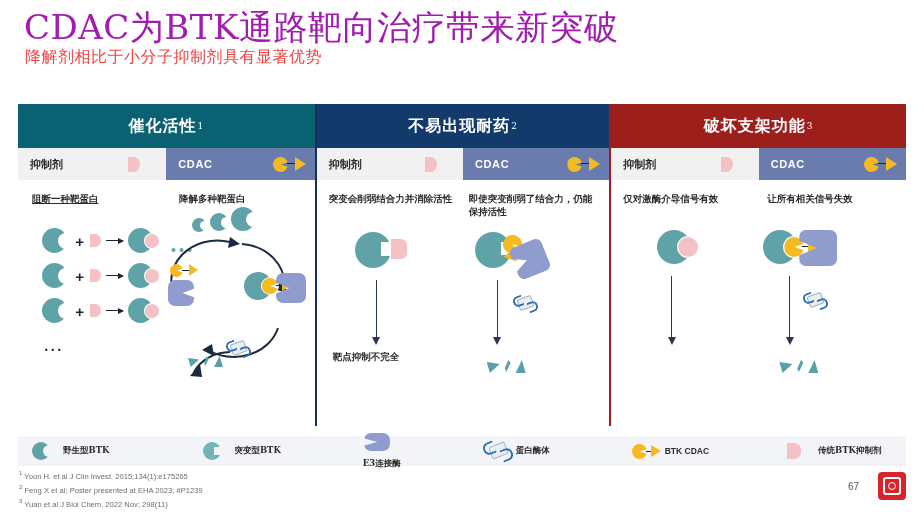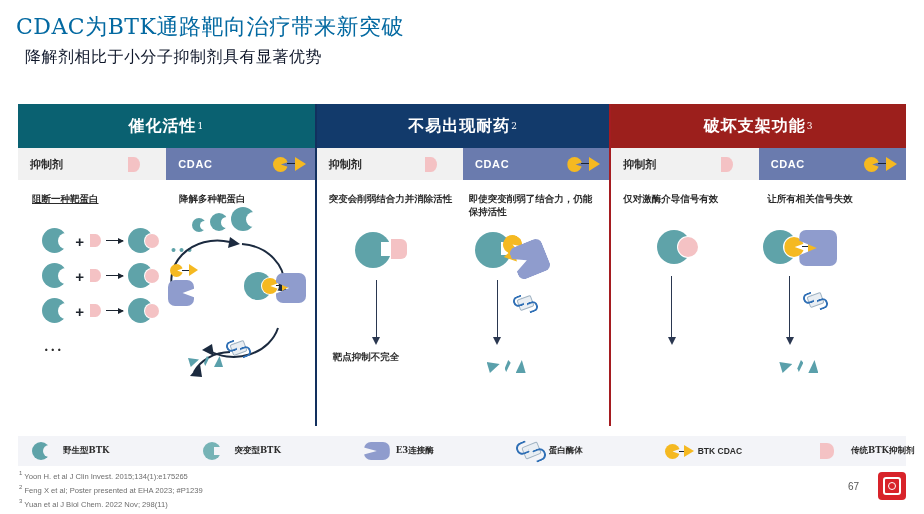--- a/index.html
+++ b/index.html
@@ -5,28 +5,28 @@
   html,body{margin:0;padding:0;}
   body{
     width:924px;height:514px;background:#ffffff;overflow:hidden;
     font-family:"Liberation Sans","DejaVu Sans",sans-serif;
     color:#1f2a44;position:relative;
   }
   .slide{position:absolute;inset:0;}
 
   
   .title{
-    position:absolute;left:16px;top:10px;
-    font-size:22px;line-height:34px;color:#0369a1;
+    position:absolute;left:24px;top:10px;
+    font-size:34px;line-height:34px;color:#a21caf;
     font-family:"DejaVu Serif","Liberation Serif",serif;
     letter-spacing:.5px;white-space:nowrap;
   }
   .subtitle{
     position:absolute;left:25px;top:46px;
-    font-size:16px;line-height:22px;color:#0f172a;
+    font-size:16px;line-height:22px;color:#ef4444;
     font-family:"DejaVu Serif","Liberation Serif",serif;
     letter-spacing:.5px;white-space:nowrap;
   }
 
   
   .cols{position:absolute;left:18px;top:104px;width:888px;height:322px;display:flex;}
   .col{position:relative;display:flex;flex-direction:column;}
   .col.c1{width:298px;}
   .col.c2{width:294px;}
   .col.c3{width:296px;}
@@ -346,21 +346,21 @@
       </span>
       <span class="lg-tx">野生型BTK</span>
     </div>
     <div class="lg" style="margin-left:66px;">
       <span class="lg-ic">
         <i class="sh" style="left:2px;top:1px;width:18px;height:18px;border-radius:50%;background:#76b3b6;"></i>
         <i class="sh" style="left:13px;top:6px;width:9px;height:8px;background:#f3f4f8;"></i>
       </span>
       <span class="lg-tx">突变型BTK</span>
     </div>
-    <div class="lg" style="margin-left:56px;">
+    <div class="lg" style="margin-left:56px;flex-direction:column;">
       <span class="lg-ic" style="width:30px;">
         <i class="sh e3" style="left:1px;top:1px;width:26px;height:18px;clip-path:polygon(0 0,100% 0,100% 100%,0 100%,0 70%,50% 50%,0 30%);"></i>
       </span>
       <span class="lg-tx">E3连接酶</span>
     </div>
     <div class="lg" style="margin-left:56px;">
       <span class="lg-ic" style="width:30px;">
         <i class="sh" style="left:7px;top:3px;width:15px;height:11px;background:#e9eef3;border:1.4px solid #9fb2c2;border-radius:2px;transform:rotate(-22deg);"></i>
         <i class="sh" style="left:0px;top:1px;width:10px;height:9px;border:2.2px solid #2f6fb5;border-right:none;border-radius:7px 0 0 7px;transform:rotate(-22deg);"></i>
         <i class="sh" style="left:18px;top:7px;width:10px;height:9px;border:2.2px solid #2f6fb5;border-left:none;border-radius:0 7px 7px 0;transform:rotate(-22deg);"></i>

